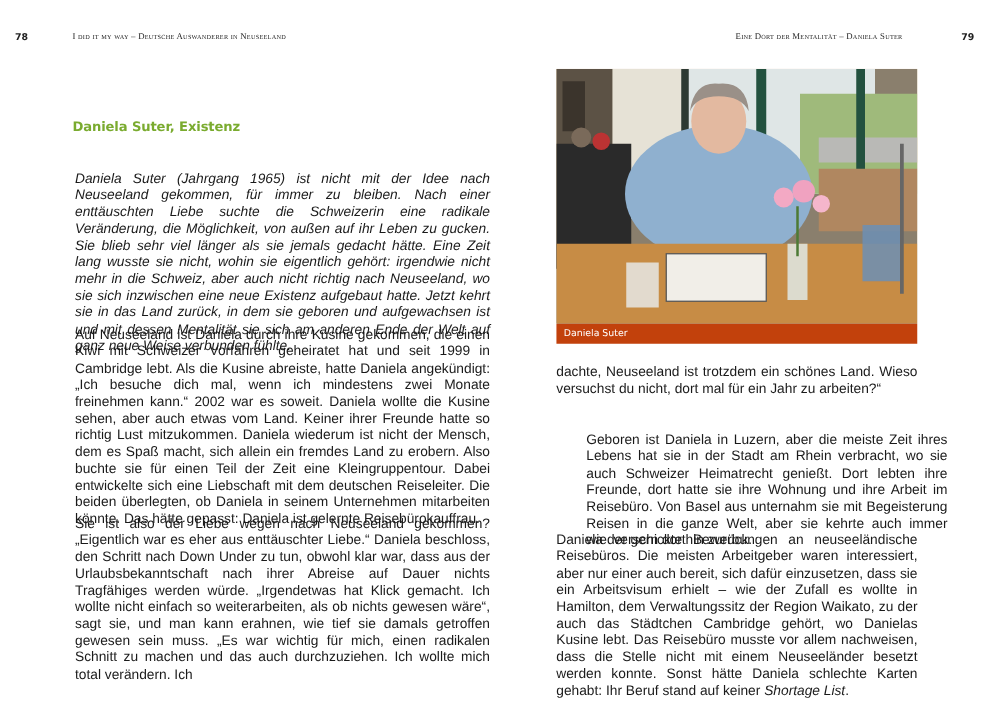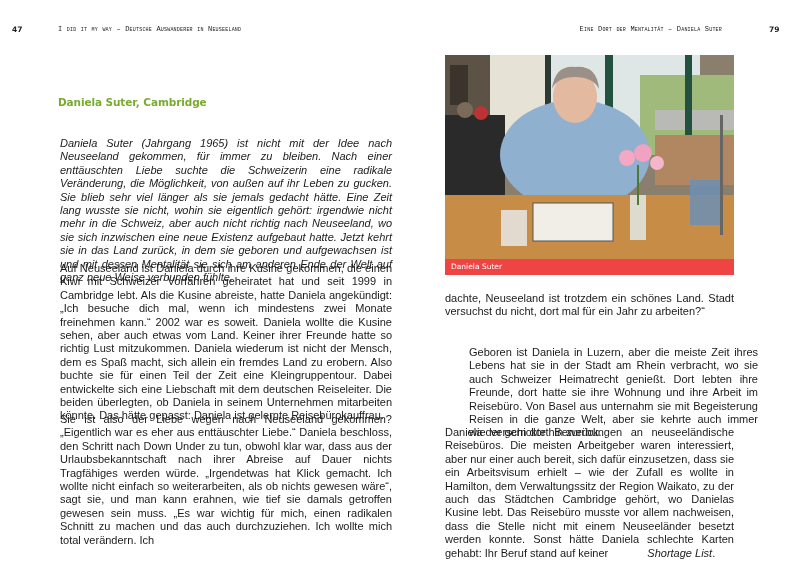--- a/index.html
+++ b/index.html
@@ -1,45 +1,45 @@
 <!DOCTYPE html>
 <html><head>
   <meta charset="utf-8">
   <style>
     html, body { margin: 0; padding: 0; background: #ffffff; }
     body { width: 794px; height: 567px; position: relative; overflow: hidden; font-family: "DejaVu Serif", serif; color: #1a1a1a; }
     .page { position: absolute; top: 0; height: 567px; }
     .page-left { left: 0; width: 397px; }
     .page-right { left: 397px; width: 397px; }
     .folio { position: absolute; top: 25px; font-family: "DejaVu Sans", sans-serif; font-weight: bold; font-size: 7.5px; color: #222; }
-    .running-head { position: absolute; top: 25px; font-family: Liberation Mono, monospace; font-size: 7px; letter-spacing: 0.2px; color: #222; font-variant: small-caps; text-transform: none; text-align: center; }
+    .running-head { position: absolute; top: 25px; font-family: Liberation Serif, serif; font-size: 7px; letter-spacing: 0.2px; color: #222; font-variant: small-caps; text-transform: none; text-align: center; }
     .title { position: absolute; left: 58px; top: 52px; font-family: "DejaVu Sans", sans-serif; font-size: 13.5px; font-weight: bold; color: #1f6b3e; letter-spacing: -0.2px; }
     .subtitle { position: absolute; left: 58px; top: 96px; font-family: "DejaVu Sans", sans-serif; font-size: 10.5px; font-weight: bold; color: #7aab2f; letter-spacing: -0.1px; }
     .text { position: absolute; font-family: Liberation Sans, sans-serif; font-size: 11px; line-height: 13.4px; text-align: justify; color: #1a1a1a; }
     .text p { margin: 0; }
     .intro { left: 60px; top: 137px; width: 332px; font-style: italic; }
     .p1 { left: 60px; top: 262px; width: 332px; }
     .p2 { left: 60px; top: 413px; width: 332px; }
     .r1 { left: 445px; top: 292px; width: 289px; }
     .r1 .indent { text-indent: 12px; }
     .r2 { left: 445px; top: 346px; width: 289px; margin-left: 24px; }
     .r3 { left: 445px; top: 426px; width: 289px; }
     .photo { position: absolute; left: 445px; top: 55px; width: 289px; height: 221px; overflow: hidden; }
     .photo-img { position: absolute; left: 0; top: 0; width: 289px; height: 204px; background: #c9b28a; overflow: hidden; }
-    .caption { position: absolute; left: 0; top: 204px; width: 289px; height: 16px; background: #ef4444; }
+    .caption { position: absolute; left: 0; top: 204px; width: 289px; height: 16px; background: #c2410c; }
     .caption span { position: absolute; left: 6px; top: 3px; font-family: "DejaVu Sans", sans-serif; font-size: 7.5px; color: #ffffff; }
-    .shortage { font-style: italic; margin-left: 36px; }
+    .shortage { font-style: italic; }
   </style>
 </head>
 <body>
 
 <div class="page page-left">
-  <div class="folio" style="left:12px;">47</div>
+  <div class="folio" style="left:12px;">78</div>
   <div class="running-head" style="left:58px;">I did it my way – Deutsche Auswanderer in Neuseeland</div>
-  <div class="subtitle">Daniela Suter, Cambridge</div>
+  <div class="subtitle">Daniela Suter, Existenz</div>
   <div class="text intro">
     <p>Daniela Suter (Jahrgang 1965) ist nicht mit der Idee nach Neuseeland gekommen, für immer zu bleiben. Nach einer enttäuschten Liebe suchte die Schweizerin eine radikale Veränderung, die Möglichkeit, von außen auf ihr Leben zu gucken. Sie blieb sehr viel länger als sie jemals gedacht hätte. Eine Zeit lang wusste sie nicht, wohin sie eigentlich gehört: irgendwie nicht mehr in die Schweiz, aber auch nicht richtig nach Neuseeland, wo sie sich inzwischen eine neue Existenz aufgebaut hatte. Jetzt kehrt sie in das Land zurück, in dem sie geboren und aufgewachsen ist und mit dessen Mentalität sie sich am anderen Ende der Welt auf ganz neue Weise verbunden fühlte.</p>
   </div>
   <div class="text p1">
     <p>Auf Neuseeland ist Daniela durch ihre Kusine gekommen, die einen Kiwi mit Schweizer Vorfahren geheiratet hat und seit 1999 in Cambridge lebt. Als die Kusine abreiste, hatte Daniela angekündigt: „Ich besuche dich mal, wenn ich mindestens zwei Monate freinehmen kann.“ 2002 war es soweit. Daniela wollte die Kusine sehen, aber auch etwas vom Land. Keiner ihrer Freunde hatte so richtig Lust mitzukommen. Daniela wiederum ist nicht der Mensch, dem es Spaß macht, sich allein ein fremdes Land zu erobern. Also buchte sie für einen Teil der Zeit eine Kleingruppentour. Dabei entwickelte sich eine Liebschaft mit dem deutschen Reiseleiter. Die beiden überlegten, ob Daniela in seinem Unternehmen mitarbeiten könnte. Das hätte gepasst: Daniela ist gelernte Reisebürokauffrau.</p>
   </div>
   <div class="text p2">
     <p>Sie ist also der Liebe wegen nach Neuseeland gekommen? „Eigentlich war es eher aus enttäuschter Liebe.“ Daniela beschloss, den Schritt nach Down Under zu tun, obwohl klar war, dass aus der Urlaubsbekanntschaft nach ihrer Abreise auf Dauer nichts Tragfähiges werden würde. „Irgendetwas hat Klick gemacht. Ich wollte nicht einfach so weiterarbeiten, als ob nichts gewesen wäre“, sagt sie, und man kann erahnen, wie tief sie damals getroffen gewesen sein muss. „Es war wichtig für mich, einen radikalen Schnitt zu machen und das auch durchzuziehen. Ich wollte mich total verändern. Ich</p>
   </div>
 </div>
@@ -80,20 +80,20 @@
       <rect x="245" y="125" width="30" height="45" fill="#6c8fb5" opacity="0.85"></rect>
       <rect x="275" y="60" width="3" height="120" fill="#666"></rect>
     </svg>
   </div>
   <div class="caption">
     <span>Daniela Suter</span>
   </div>
 </div>
 
 <div class="text r1">
-  <p>dachte, Neuseeland ist trotzdem ein schönes Land. Stadt versuchst du nicht, dort mal für ein Jahr zu arbeiten?“</p>
+  <p>dachte, Neuseeland ist trotzdem ein schönes Land. Wieso versuchst du nicht, dort mal für ein Jahr zu arbeiten?“</p>
 </div>
 <div class="text r2">
   <p>Geboren ist Daniela in Luzern, aber die meiste Zeit ihres Lebens hat sie in der Stadt am Rhein verbracht, wo sie auch Schweizer Heimatrecht genießt. Dort lebten ihre Freunde, dort hatte sie ihre Wohnung und ihre Arbeit im Reisebüro. Von Basel aus unternahm sie mit Begeisterung Reisen in die ganze Welt, aber sie kehrte auch immer wieder gern dorthin zurück.</p>
 </div>
 <div class="text r3">
   <p><span>Daniela verschickte Bewerbungen an neuseeländische Reisebüros. Die meisten Arbeitgeber waren interessiert, aber nur einer auch bereit, sich dafür einzusetzen, dass sie ein Arbeitsvisum erhielt – wie der Zufall es wollte in Hamilton, dem Verwaltungssitz der Region Waikato, zu der auch das Städtchen Cambridge gehört, wo Danielas Kusine lebt. Das Reisebüro musste vor allem nachweisen, dass die Stelle nicht mit einem Neuseeländer besetzt werden konnte. Sonst hätte Daniela schlechte Karten gehabt: Ihr Beruf stand auf keiner </span><span class="shortage">Shortage List</span><span>.</span></p>
 </div>
 
 </body></html>

